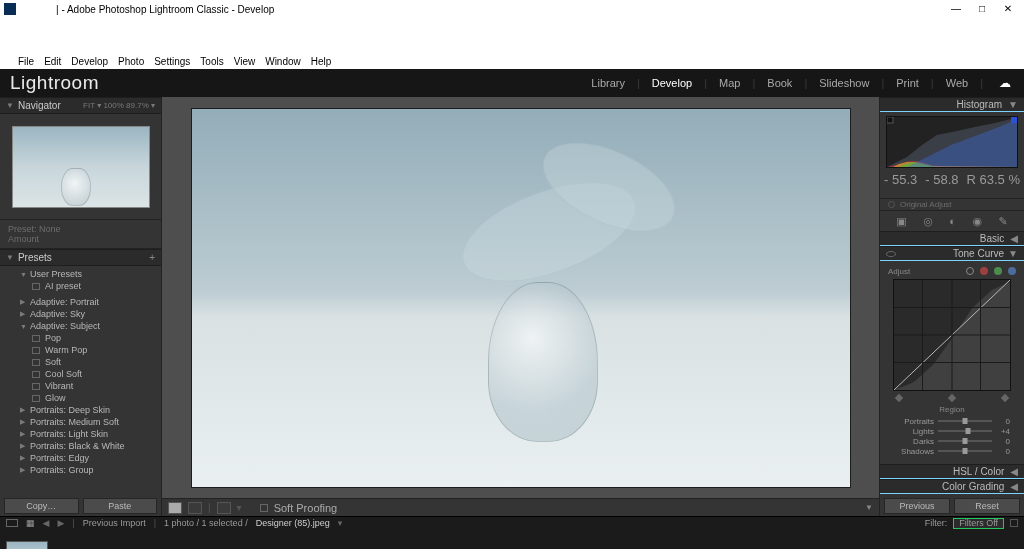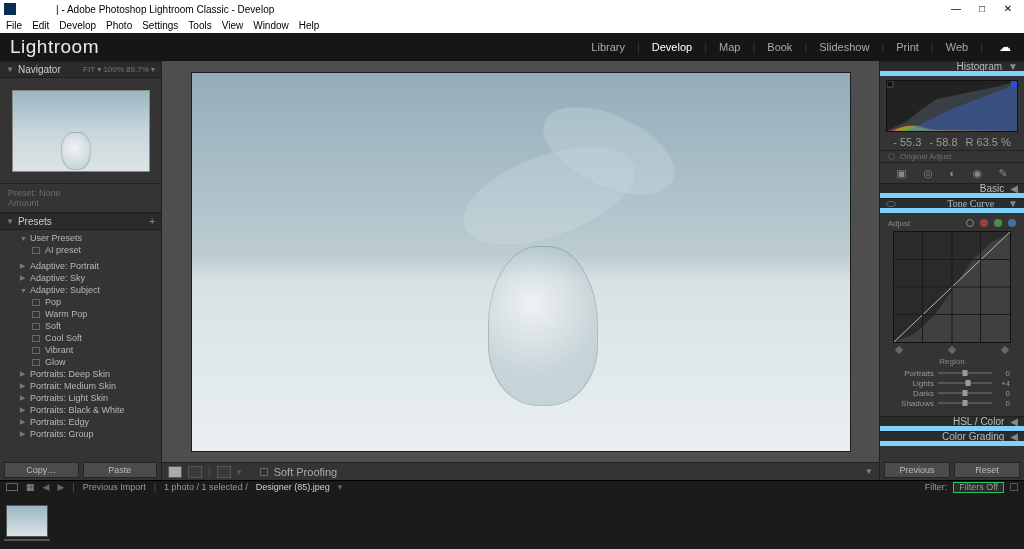--- a/index.html
+++ b/index.html
@@ -7,21 +7,21 @@
 
   
   .titlebar { height:18px; background:#fff; display:flex; align-items:center; justify-content:space-between; padding:0 4px 0 4px; }
   .titlebar-left { display:flex; align-items:center; gap:4px; }
   .app-icon { width:12px; height:12px; background:#0a2d55; }
   .titlebar-text { color:#000; font-size:10px;margin-left:36px; }
   .win-btns { display:flex; gap:14px; margin-right:6px;}
   .win-btn { width:12px; height:12px; color:#000; font-size:10px; text-align:center; line-height:12px;}
 
   
-  .menubar { height:15px; background:#fff; display:flex; align-items:center; gap:10px; padding-left:6px; color:#000; font-size:10px;}
+  .menubar { height:15px; background:#fff; display:flex; align-items:center; gap:10px; padding-left:18px; color:#000; font-size:10px;margin-top:36px;}
   .menubar span { cursor:default; }
 
   
   .lrbar { height:28px; background:#161616; display:flex; align-items:center; justify-content:space-between; padding:0 10px;gap:28px;}
   .lrbar-logo { color:#eaeaea; font-size:19px; font-weight:300; letter-spacing:0.5px;}
   .modules { display:flex; align-items:center; gap:6px; font-size:11px; color:#aaa; }
   .modules span { padding:0 3px; }
   .modules .sep { color:#3a3a3a; }
   .modules .active { color:#fff; }
   .cloud { color:#fff; font-size:12px; margin-left:4px; }
@@ -60,26 +60,26 @@
   .splash::after{left:110px;top:20px;width:140px;height:70px;transform:rotate(25deg);} 
   .toolbar{ height:18px; background:#343434; display:flex; align-items:center; gap:6px; padding:0 6px; border-top:1px solid #222;}
   .tbtn{ width:14px;height:12px;border:1px solid #555;background:#3a3a3a;}
   .tbtn.active{ background:#aaa;}
   .toolbar .label{ font-size:11px;color:#aaa;}
   .toolbar .end{ margin-left:auto; display:flex; gap:4px;}
   .end .tri{ color:#888; font-size:8px;}
 
   
   .rightp{ width:145px; display:flex; flex-direction:column; border-left:1px solid #222;}
-  .rpanelhdr{ display:flex; justify-content:flex-end; align-items:center; gap:6px; height:15px; padding:0 6px; background:#2b2b2b; border-bottom:5px solid #7dd3fc; border-top:1px solid #1e1e1e; color:#bbb; font-size:10px;}
+  .rpanelhdr{ display:flex; justify-content:flex-end; align-items:center; gap:6px; height:15px; padding:0 6px; background:#2b2b2b; border-bottom:1px solid #7dd3fc; border-top:1px solid #1e1e1e; color:#bbb; font-size:10px;}
   .rpanelhdr.left-too{ justify-content:space-between;}
   .eyeicon{ width:10px; height:6px; border:1px solid #666; border-radius:50%; }
   .histo{ height:52px; background:#222; margin:4px 6px; border:1px solid #111; position:relative; overflow:hidden;}
   .hcurve{position:absolute;bottom:0;left:0;right:0;height:100%;}
-  .hvals{ height:10px; display:flex; gap:8px; justify-content:center; font-size:11px; color:#9a9a9a; margin-bottom:4px;}
+  .hvals{ height:10px; display:flex; gap:8px; justify-content:center; font-size:13px; color:#9a9a9a; margin-bottom:16px;}
   .orig{ height:13px; display:flex; align-items:center; gap:5px; padding:0 8px; font-size:8px; color:#6d6d6d; border-top:1px solid #222; border-bottom:1px solid #222;}
   .orig .rad{width:7px;height:7px;border:1px solid #555;border-radius:50%;}
   .toolicons{ height:20px; display:flex; justify-content:space-around; align-items:center; padding:0 8px;}
   .toolicons span{ color:#888; font-size:11px;}
   .tonecurve-body{ padding:4px 8px;}
   .tc-dots{ height:12px; display:flex; gap:6px; justify-content:flex-end; align-items:center;}
   .tc-dots .dot{ width:8px;height:8px;border-radius:50%; }
   .d-gray{border:1px solid #888;} .d-red{background:#9c4040;} .d-green{background:#4c8c4c;} .d-blue{background:#4c6c9c;}
   .tc-graph{ width:118px;height:112px;border:1px solid #111;background:#2a2a2a;margin:2px auto 4px;position:relative;overflow:hidden;}
   .tc-line{position:absolute;left:0;bottom:0;width:100%;height:100%;}
@@ -219,21 +219,21 @@
         <div class="row indent2">
           <span class="box"></span>
           <span>Glow</span>
         </div>
         <div class="row indent1">
           <span class="tri">▶</span>
           <span>Portraits: Deep Skin</span>
         </div>
         <div class="row indent1">
           <span class="tri">▶</span>
-          <span>Portrait: Medium Skin</span>
+          <span>Portraits: Medium Soft</span>
         </div>
         <div class="row indent1">
           <span class="tri">▶</span>
           <span>Portraits: Light Skin</span>
         </div>
         <div class="row indent1">
           <span class="tri">▶</span>
           <span>Portraits: Black &amp; White</span>
         </div>
         <div class="row indent1">
@@ -304,21 +304,21 @@
       <span>◐</span>
       <span>◉</span>
       <span>✎</span>
     </div>
     <div class="rpanelhdr">
       <span>Basic</span>
       <span class="tri" style="color:#888;">◀</span>
     </div>
     <div class="rpanelhdr left-too">
       <span class="eyeicon"></span>
-      <span style="display:flex;gap:14px;align-items:center;font-family:Liberation Serif, serif;">
+      <span style="display:flex;gap:4px;align-items:center;">
         <span>Tone Curve</span>
         <span class="tri" style="color:#888;">▼</span>
       </span>
     </div>
     <div class="tonecurve-body">
       <div class="tc-dots">
         <span style="font-size:8px;color:#888;margin-right:auto;">Adjust</span>
         <span class="dot d-gray"></span>
         <span class="dot d-red"></span>
         <span class="dot d-green"></span>

